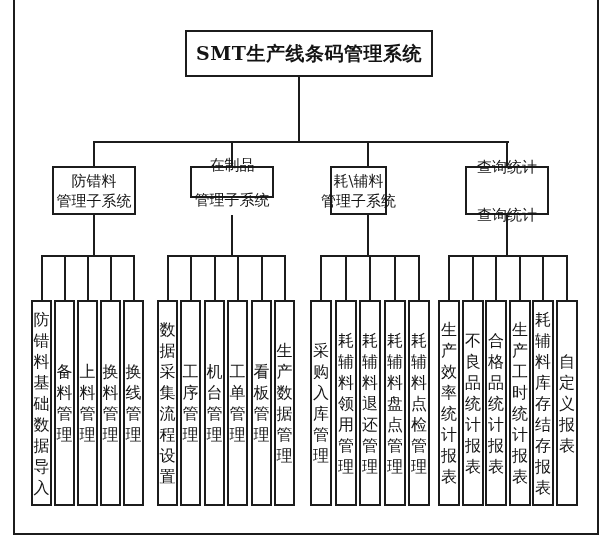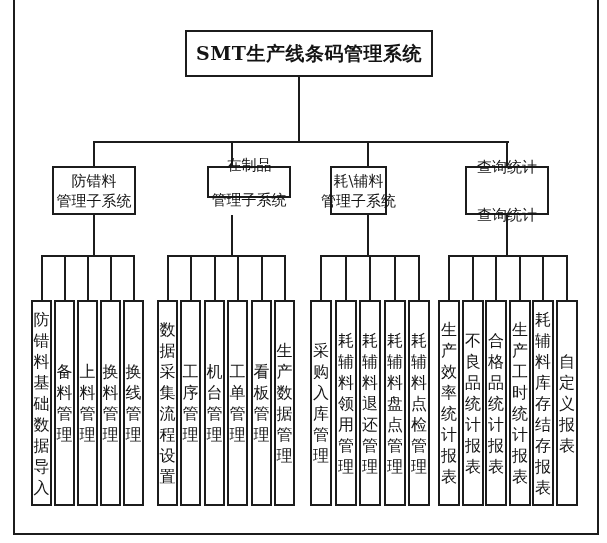--- a/index.html
+++ b/index.html
@@ -80,21 +80,21 @@
         <span>料</span>
         <span>管</span>
         <span>理</span>
       </div>
       <div class="box leaf" style="left: 123px; width: 21px;">
         <span>换</span>
         <span>线</span>
         <span>管</span>
         <span>理</span>
       </div>
-      <div class="box branch" style="left: 207px; top: 166px; width: 84px; height: 32px; gap: 15px;">
+      <div class="box branch" style="left: 190px; top: 166px; width: 84px; height: 32px; gap: 15px;">
         <span>在制品</span>
         <span>管理子系统</span>
       </div>
       <div class="ln" style="left: 231px; top: 215px; width: 2px; height: 42px;"></div>
       <div class="ln" style="left: 166.5px; top: 255px; width: 119px; height: 2px;"></div>
       <div class="ln" style="left: 166.5px; top: 255px; width: 2px; height: 45px;"></div>
       <div class="ln" style="left: 189.5px; top: 255px; width: 2px; height: 45px;"></div>
       <div class="ln" style="left: 213.5px; top: 255px; width: 2px; height: 45px;"></div>
       <div class="ln" style="left: 236.5px; top: 255px; width: 2px; height: 45px;"></div>
       <div class="ln" style="left: 260.5px; top: 255px; width: 2px; height: 45px;"></div>

